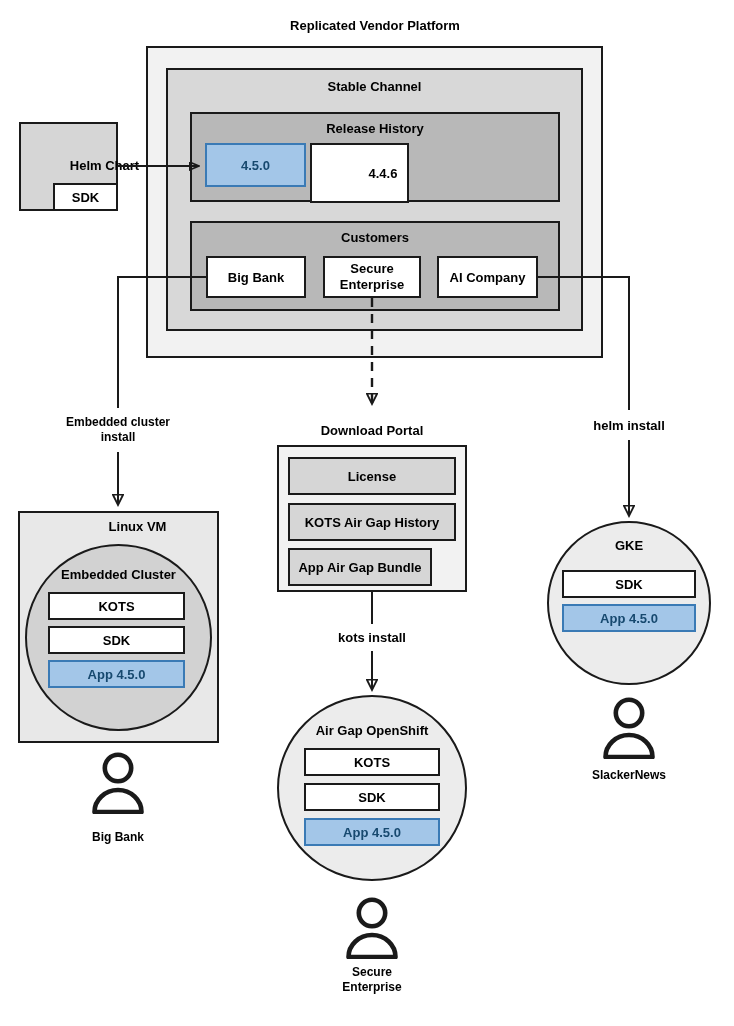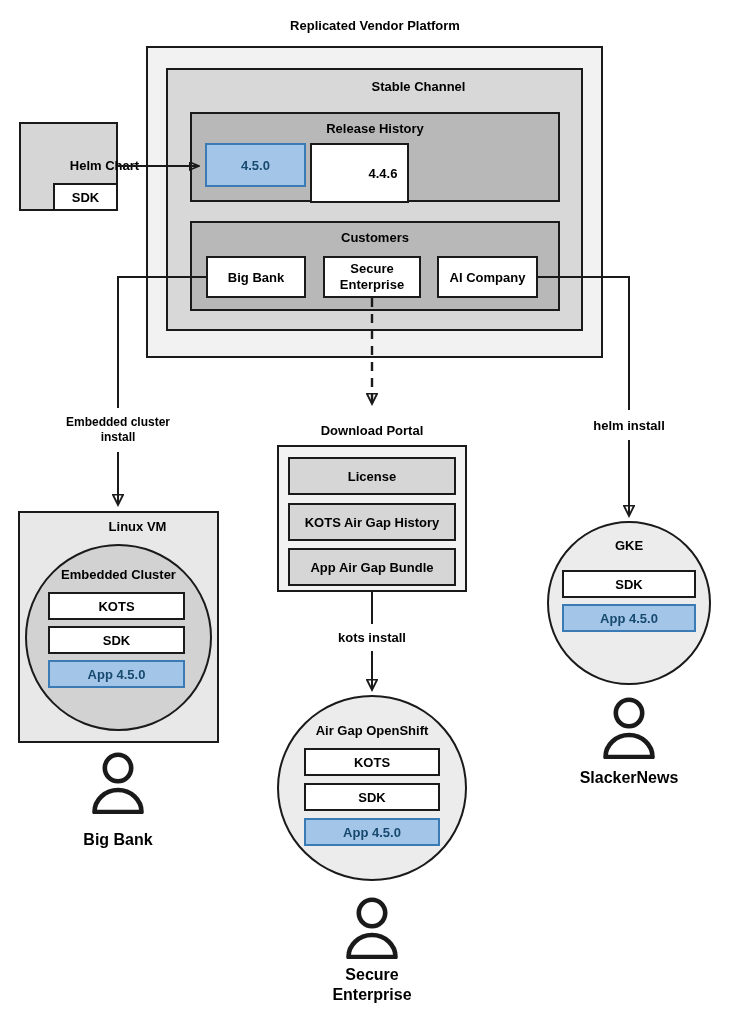--- a/index.html
+++ b/index.html
@@ -9,21 +9,21 @@
   svg.wires{position:absolute;left:0;top:0;width:734px;height:1026px;pointer-events:none;}
 
   .box{position:absolute;box-sizing:border-box;border:2px solid #1a1a1a;
        display:flex;align-items:center;justify-content:center;text-align:center;}
   .lbl{position:absolute;text-align:center;font-weight:bold;line-height:1.25;}
 
   .t-title{font-size:13px;font-weight:bold;}
   .t-sec{font-size:13px;font-weight:bold;}
   .t-box{font-size:13px;font-weight:bold;}
   .t-small{font-size:12px;font-weight:bold;}
-  .t-reg{font-size:16px;font-weight:bold;}
+  .t-reg{font-size:12px;font-weight:bold;}
   .mono{font-family:Liberation Sans, sans-serif;font-size:13px;font-weight:bold;}
 
   .fill-plat{background:#f2f2f2;}
   .fill-chan{background:#d8d8d8;}
   .fill-inner{background:#b8b8b8;}
   .fill-white{background:#ffffff;}
   .fill-light{background:#e8e8e8;}
   .fill-grayb{background:#d6d6d6;}
   .fill-blue{background:#a3c6e8;border-color:#3a7ab5;color:#17496f;}
 
@@ -37,21 +37,21 @@
 </head>
 <body>
 
 <div class="stage">
 
   <div class="lbl t-title" style="left:147px;top:18px;width:456px;">Replicated Vendor Platform</div>
 
   <div class="box fill-plat" style="left:146px;top:46px;width:457px;height:312px;"></div>
 
   <div class="box fill-chan" style="left:166px;top:68px;width:417px;height:263px;"></div>
-  <div class="lbl t-sec" style="left:166px;top:79px;width:417px;padding-left:44px;">Stable Channel</div>
+  <div class="lbl t-sec" style="left:166px;top:79px;width:417px;">Stable Channel</div>
 
   <div class="box fill-inner" style="left:190px;top:112px;width:370px;height:90px;"></div>
   <div class="lbl t-sec" style="left:190px;top:121px;width:370px;">Release History</div>
 
   <div class="box fill-blue t-box" style="left:205px;top:143px;width:101px;height:44px;">4.5.0</div>
   <div class="box fill-white t-box" style="left:310px;top:143px;width:99px;height:60px;padding-left:47px;">4.4.6</div>
 
   <div class="box fill-inner" style="left:190px;top:221px;width:370px;height:90px;"></div>
   <div class="lbl t-sec" style="left:190px;top:230px;width:370px;">Customers</div>
 
@@ -68,21 +68,21 @@
 install</div>
 
   <div class="lbl mono" style="left:292px;top:630px;width:160px;">kots install</div>
 
   <div class="lbl mono" style="left:549px;top:418px;width:160px;">helm install</div>
 
   <div class="lbl t-sec" style="left:277px;top:423px;width:190px;">Download Portal</div>
   <div class="box fill-plat" style="left:277px;top:445px;width:190px;height:147px;"></div>
   <div class="box fill-grayb t-box" style="left:288px;top:457px;width:168px;height:38px;">License</div>
   <div class="box fill-grayb t-box" style="left:288px;top:503px;width:168px;height:38px;">KOTS Air Gap History</div>
-  <div class="box fill-grayb t-box" style="left:288px;top:548px;width:168px;height:38px;">App Air Gap Bundle</div>
+  <div class="box fill-grayb t-box" style="left:288px;top:548px;width:144px;height:38px;">App Air Gap Bundle</div>
 
   <div class="box fill-light" style="left:18px;top:511px;width:201px;height:232px;"></div>
   <div class="lbl t-sec" style="left:18px;top:519px;width:239px;">Linux VM</div>
   <div class="circ circ-gray" style="left:25px;top:544px;width:187px;height:187px;"></div>
   <div class="lbl t-sec" style="left:25px;top:567px;width:187px;">Embedded Cluster</div>
   <div class="box fill-white t-box" style="left:48px;top:592px;width:137px;height:28px;">KOTS</div>
   <div class="box fill-white t-box" style="left:48px;top:626px;width:137px;height:28px;">SDK</div>
   <div class="box fill-blue t-box" style="left:48px;top:660px;width:137px;height:28px;">App 4.5.0</div>
 
   <div class="person" style="left:88px;top:752px;width:60px;height:62px;">

